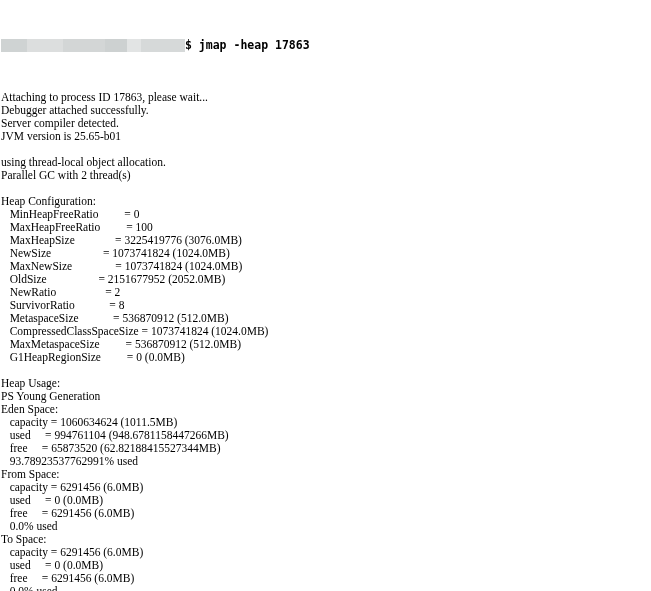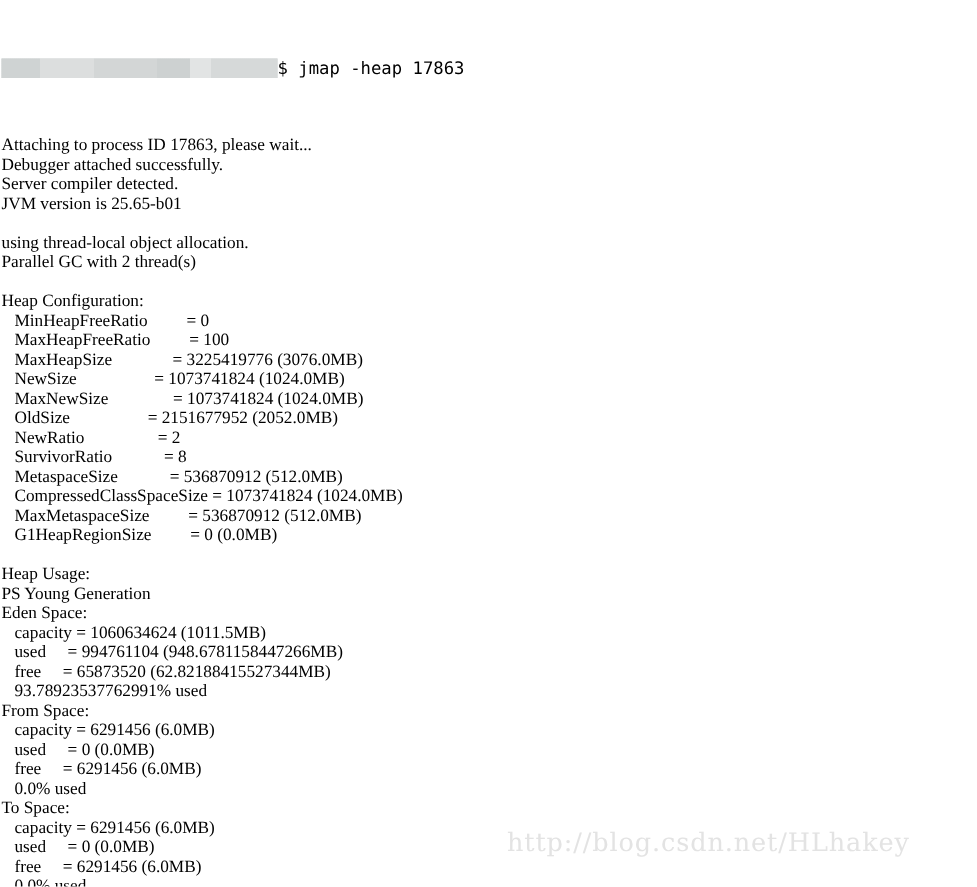--- a/index.html
+++ b/index.html
@@ -74,20 +74,21 @@
     background-repeat: no-repeat, repeat;
   }
   .cmd {
     position: absolute;
     left: 184px;
     top: 0px;
     white-space: pre;
     font-family: "DejaVu Sans Mono", "Liberation Mono", monospace;
     font-size: 11.5px;
     color: #000000;
+    font-weight: bold;
   }
   .watermark {
     position: absolute;
     left: 338px;
     top: 556px;
     font-family: "DejaVu Serif", "Liberation Serif", serif;
     font-size: 17px;
     letter-spacing: 0.6px;
     color: #e3e3e3;
     white-space: pre;
@@ -104,15 +105,14 @@
 
     <div class="prompt-line">
       <span class="redaction"></span>
       <span class="cmd">$ jmap -heap 17863</span>
     </div>
 
     <div id="output-body"><div class="line">Attaching to process ID 17863, please wait...</div><div class="line">Debugger attached successfully.</div><div class="line">Server compiler detected.</div><div class="line">JVM version is 25.65-b01</div><div class="line blank">&nbsp;</div><div class="line">using thread-local object allocation.</div><div class="line">Parallel GC with 2 thread(s)</div><div class="line blank">&nbsp;</div><div class="line">Heap Configuration:</div><div class="line">   MinHeapFreeRatio         = 0</div><div class="line">   MaxHeapFreeRatio         = 100</div><div class="line">   MaxHeapSize              = 3225419776 (3076.0MB)</div><div class="line">   NewSize                  = 1073741824 (1024.0MB)</div><div class="line">   MaxNewSize               = 1073741824 (1024.0MB)</div><div class="line">   OldSize                  = 2151677952 (2052.0MB)</div><div class="line">   NewRatio                 = 2</div><div class="line">   SurvivorRatio            = 8</div><div class="line">   MetaspaceSize            = 536870912 (512.0MB)</div><div class="line">   CompressedClassSpaceSize = 1073741824 (1024.0MB)</div><div class="line">   MaxMetaspaceSize         = 536870912 (512.0MB)</div><div class="line">   G1HeapRegionSize         = 0 (0.0MB)</div><div class="line blank">&nbsp;</div><div class="line">Heap Usage:</div><div class="line">PS Young Generation</div><div class="line">Eden Space:</div><div class="line">   capacity = 1060634624 (1011.5MB)</div><div class="line">   used     = 994761104 (948.6781158447266MB)</div><div class="line">   free     = 65873520 (62.82188415527344MB)</div><div class="line">   93.78923537762991% used</div><div class="line">From Space:</div><div class="line">   capacity = 6291456 (6.0MB)</div><div class="line">   used     = 0 (0.0MB)</div><div class="line">   free     = 6291456 (6.0MB)</div><div class="line">   0.0% used</div><div class="line">To Space:</div><div class="line">   capacity = 6291456 (6.0MB)</div><div class="line">   used     = 0 (0.0MB)</div><div class="line">   free     = 6291456 (6.0MB)</div><div class="line">   0.0% used</div></div>
 
   </div>
 
-  <div class="watermark">http://blog.csdn.net/HLhakey</div>
 
 </div>
 
 </body></html>

